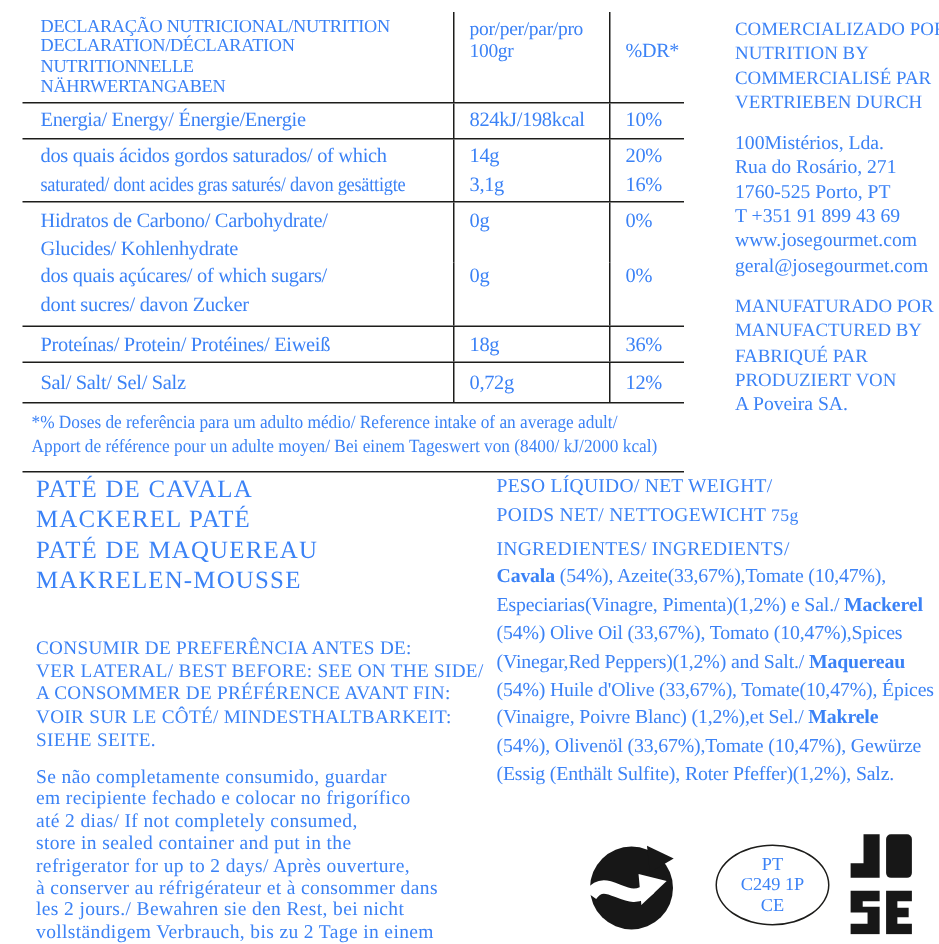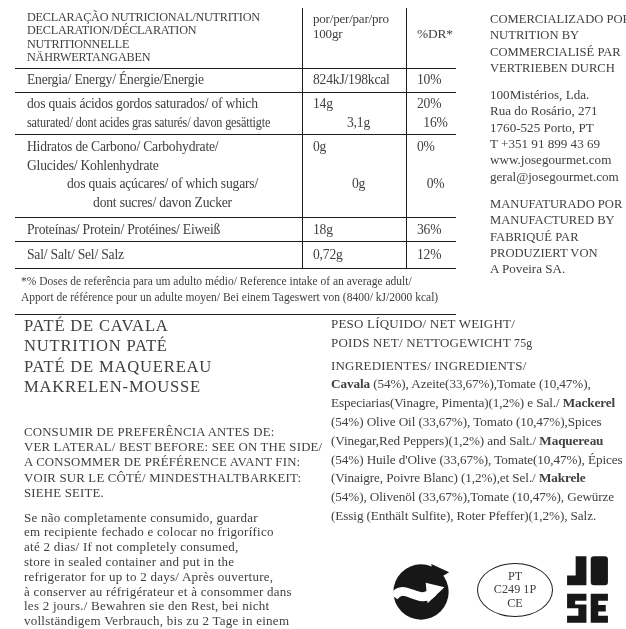--- a/index.html
+++ b/index.html
@@ -1,26 +1,26 @@
 <!DOCTYPE html>
 <html><head>
 <meta charset="utf-8">
 <style>
   html,body{margin:0;padding:0;background:#fff;}
-  .sheet{position:relative;width:626px;height:629px;background:#ffffff;color:#404040;
+  .sheet{position:relative;width:626px;height:629px;background:#ffffff;color:#3b82f6;
          font-family:"Liberation Serif",serif;overflow:hidden;}
   
   .topleft{position:absolute;left:15px;top:8px;width:441px;}
   .ntable{border-bottom:1.6px solid #1d1d1b;}
   .trow{display:grid;grid-template-columns:287px 104px 50px;}
   .trow.rule{border-top:1.6px solid #1d1d1b;}
   .c{font-size:13.6px;line-height:18.6px;letter-spacing:-0.2px;}
   .c.lbl{padding:2.5px 4px 2px 12px;}
   .c.val,.c.dr{border-left:1.5px solid #1d1d1b;padding:2.5px 2px 2px 10px;}
-  .row-sub .lbl,.row-sub .val,.row-sub .dr{padding-top:0;text-align:center;}
+  .row-sub .lbl,.row-sub .val,.row-sub .dr{padding-top:0;}
   .row-lipids .lbl,.row-lipids .val,.row-lipids .dr{padding-bottom:0;}
   .row-carb .lbl,.row-carb .val,.row-carb .dr{padding-bottom:0;}
   .row-sugars .lbl,.row-sugars .val,.row-sugars .dr{padding-bottom:5px;}
   .row-salt .lbl,.row-salt .val,.row-salt .dr{padding-top:3.5px;padding-bottom:4px;}
   .header .lbl{font-size:12.2px;line-height:13.4px;padding-top:3px;padding-bottom:3px;}
   .header .val{font-size:13px;line-height:15.2px;padding-top:3px;}
   .header .dr{font-size:13.4px;padding-top:17px;}
   .squeeze{display:inline-block;transform:scaleX(.9);transform-origin:0 50%;white-space:nowrap;}
   .footnote{border-bottom:1.6px solid #1d1d1b;padding:5px 0 8px 6px;font-size:12.4px;line-height:15.8px;}
   .footnote div{white-space:nowrap;transform:scaleX(.93);transform-origin:0 0;}
@@ -137,21 +137,21 @@
         <div>MANUFACTURED BY</div>
         <div>FABRIQUÉ PAR</div>
         <div>PRODUZIERT VON</div>
       </div>
     <div class="mfr-name">A Poveira SA.</div>
   </div>
 
   <div class="product">
     <div class="title">
         <div>PATÉ DE CAVALA</div>
-        <div>NUTRITION PATÉ</div>
+        <div>MACKEREL PATÉ</div>
         <div>PATÉ DE MAQUEREAU</div>
         <div>MAKRELEN-MOUSSE</div>
       </div>
     <div class="bestbefore">
         <div>CONSUMIR DE PREFERÊNCIA ANTES DE:</div>
         <div>VER LATERAL/ BEST BEFORE: SEE ON THE SIDE/</div>
         <div>A CONSOMMER DE PRÉFÉRENCE AVANT FIN:</div>
         <div>VOIR SUR LE CÔTÉ/ MINDESTHALTBARKEIT:</div>
         <div>SIEHE SEITE.</div>
       </div>

